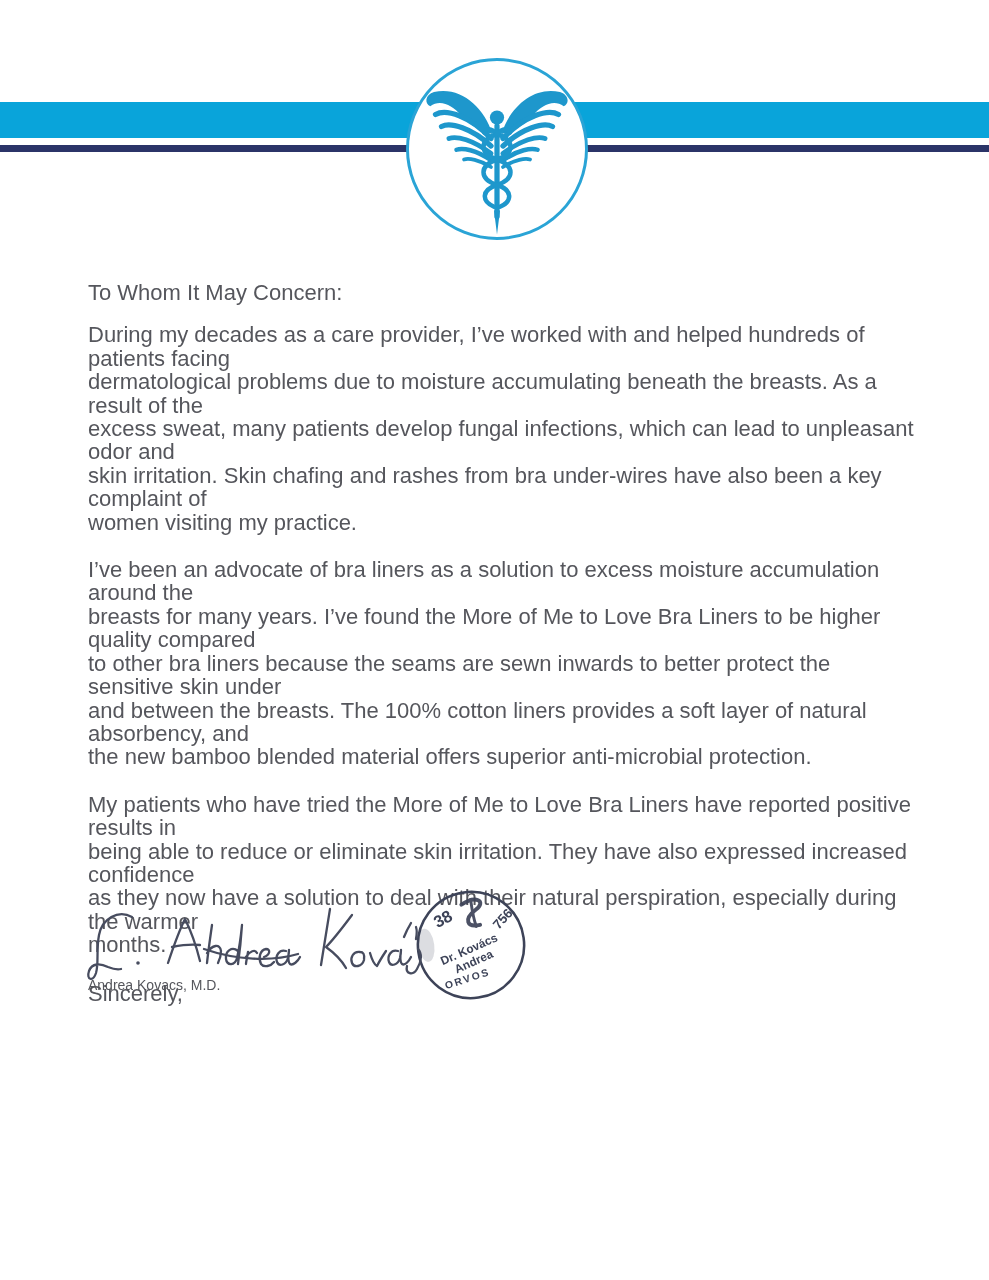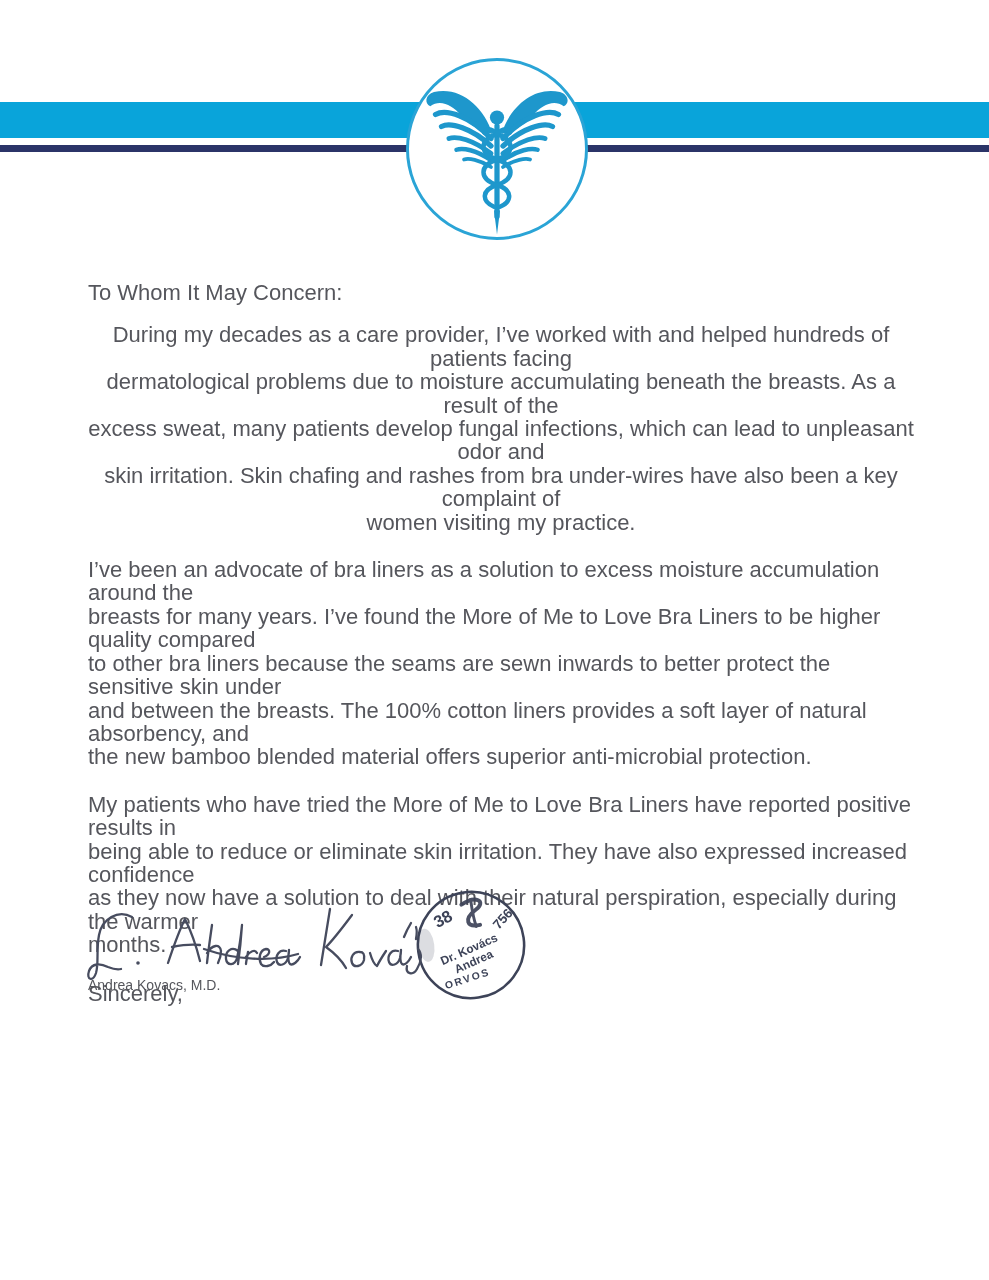--- a/index.html
+++ b/index.html
@@ -20,21 +20,21 @@
     background:var(--paper);border:3px solid var(--circle);z-index:2;
     display:flex;align-items:center;justify-content:center;}
   .logo-circle svg{display:block;color:var(--logo);margin-top:6px;}
 
   
   .letter{position:absolute;left:88px;top:281px;width:826px;color:var(--text);
     font-size:22px;line-height:23.4px;z-index:1;}
   .letter p{margin:0;white-space:pre-line;}
   .salutation{margin-bottom:19px !important;}
   .p1{margin-bottom:28px !important;}
-  .p2{margin-bottom:24px !important;text-align:center;}
+  .p2{margin-bottom:24px !important;}
   .p3{margin-bottom:24px !important;}
   .p4{margin-bottom:25px !important;}
   .p5{margin-bottom:22px !important;}
 
   
   .signature-svg{position:absolute;left:86px;top:897px;width:340px;height:100px;color:var(--sig);z-index:3;}
   .signature-svg path{fill:none;stroke:currentColor;stroke-width:2.3;stroke-linecap:round;stroke-linejoin:round;}
   .stamp-svg{position:absolute;left:412px;top:886px;width:118px;height:118px;color:var(--stamp);z-index:2;}
   .stamp-svg text{fill:currentColor;font-family:"Liberation Sans",sans-serif;}
   .typed-name{position:absolute;left:88px;top:977px;font-size:14px;color:var(--text);z-index:3;}

